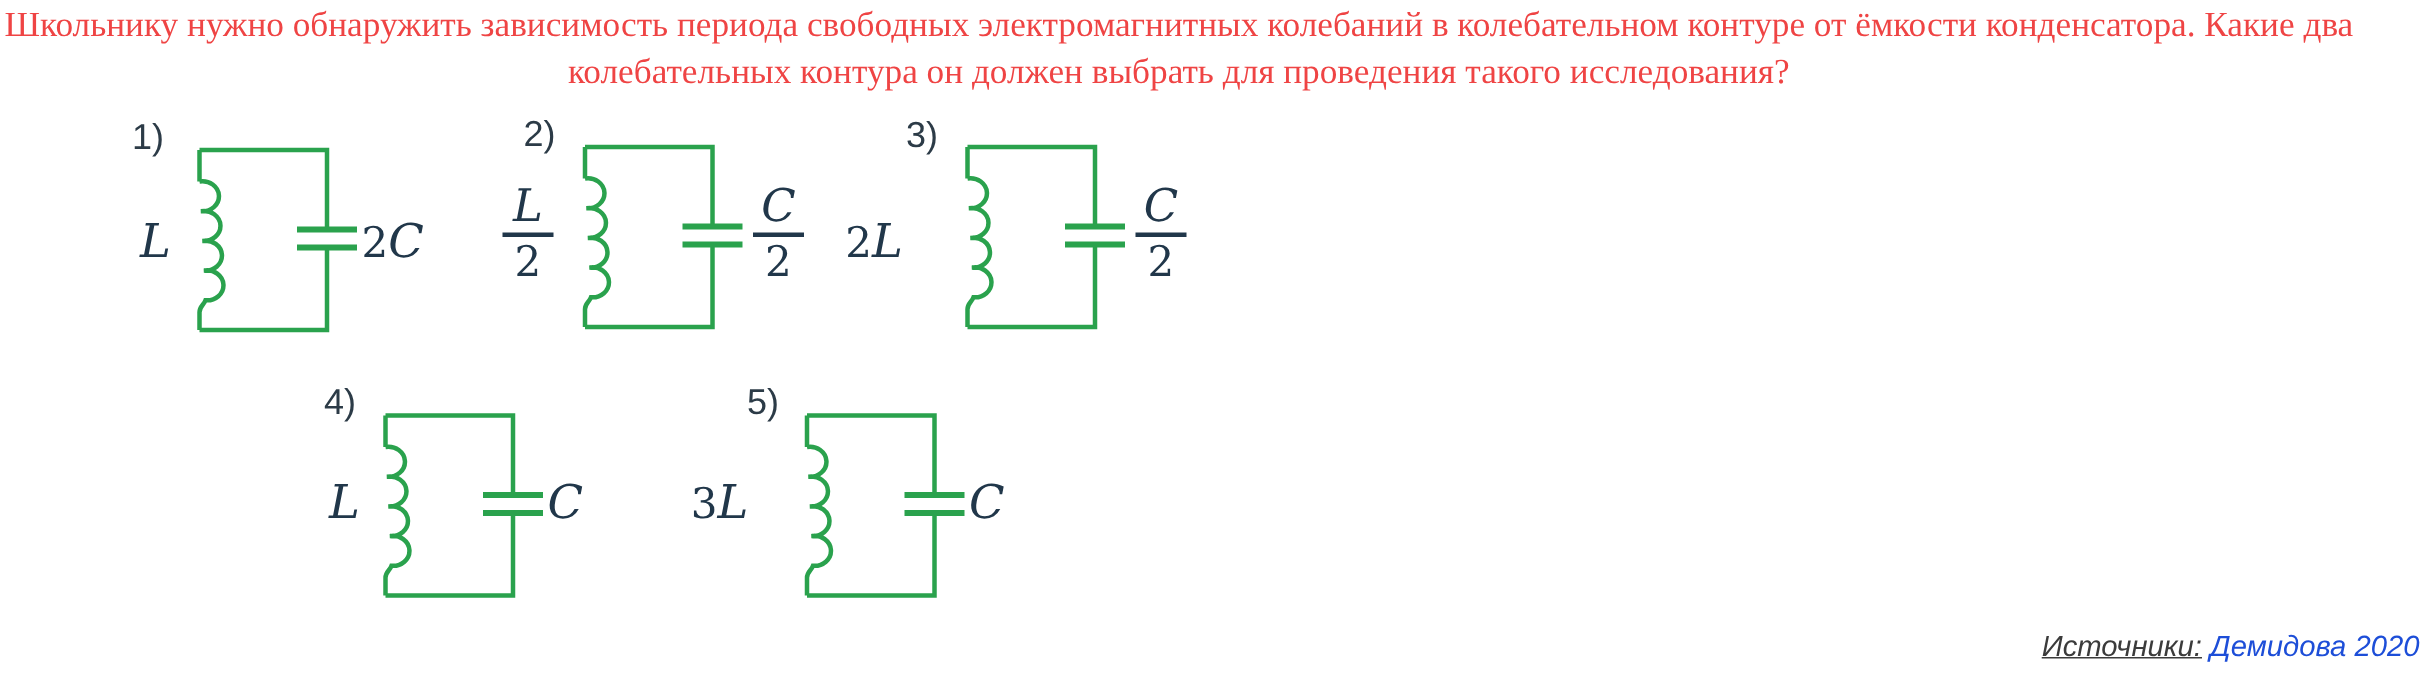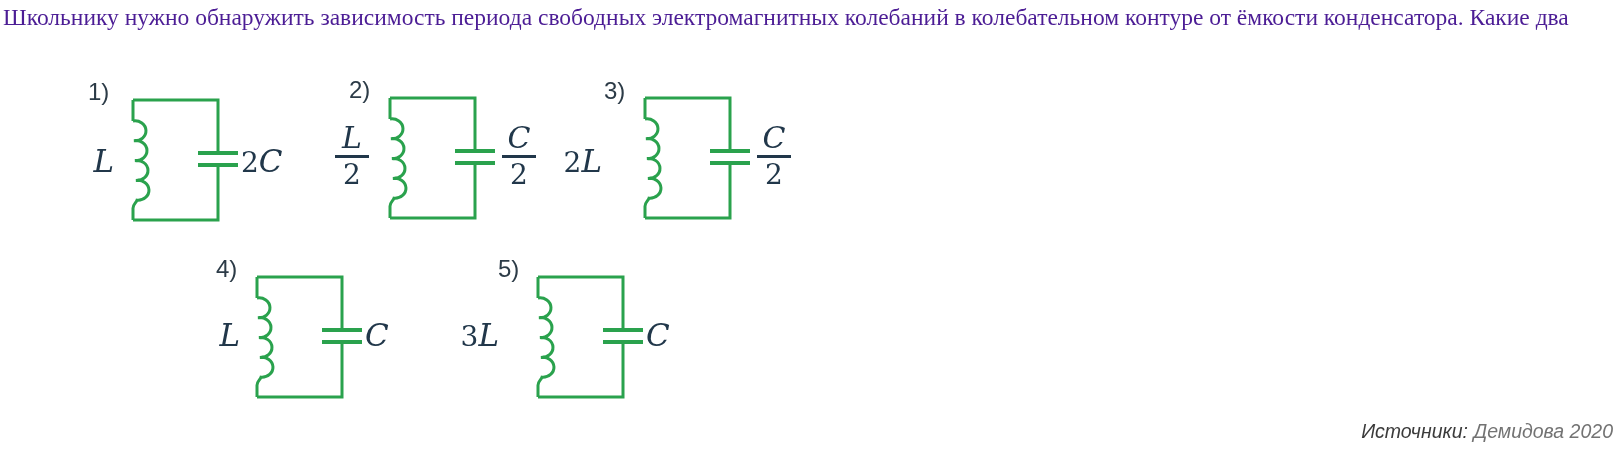--- a/index.html
+++ b/index.html
@@ -1,21 +1,21 @@
 <!DOCTYPE html>
 <html><head>
 <meta charset="utf-8">
 <style>
   html,body{margin:0;padding:0;}
   body{
     width:1616px;height:456px;position:relative;background:#ffffff;
     overflow:hidden;font-family:"Liberation Serif",serif;
   }
   
-  .question{position:absolute;left:3px;top:2px;color:#4c1d95;text-align:center;}
+  .question{position:absolute;left:3px;top:2px;color:#ef4444;text-align:center;}
   .qline{white-space:nowrap;font-size:23.5px;line-height:31px;}
   
   .cnum{
     position:absolute;font-family:"Liberation Sans",sans-serif;
     font-size:24px;color:#2c3b47;line-height:26px;
   }
   
   .circ{position:absolute;stroke:#2aa24d;}
   
   .mlabel{
@@ -31,22 +31,22 @@
     align-items:center;color:#21374a;font-family:"DejaVu Serif",serif;
   }
   .fnum{font-style:italic;font-size:30px;line-height:32px;}
   .fbar{width:34px;height:3px;background:#21374a;margin:1px 0 2px 0;}
   .fden{font-style:normal;font-size:28px;line-height:30px;}
   
   .source{
     position:absolute;right:3px;top:419px;font-family:"Liberation Sans",sans-serif;
     font-style:italic;font-size:19.5px;line-height:24px;white-space:nowrap;
   }
-  .source .slabel{color:#3b3b3b;}
-  .source .svalue{color:#737373;margin-top:22px;}
+  .source .slabel{color:#3b3b3b;text-decoration:underline;}
+  .source .svalue{color:#1d4ed8;margin-top:22px;}
   .defs-holder{position:absolute;width:0;height:0;overflow:hidden;}
 </style>
 </head>
 <body>
 
 <div class="defs-holder">
   <svg width="0" height="0">
     <defs>
       <g id="lc-shape">
 
@@ -60,20 +60,21 @@
                  c -1 3 -4 4 -4 8 V 125"></path>
 
         <path fill="none" stroke-width="4" d="M 75 58 H 115 M 75 70 H 115"></path>
       </g>
     </defs>
   </svg>
 </div>
 
 <div class="question">
   <div class="qline">Школьнику нужно обнаружить зависимость периода свободных электромагнитных колебаний в колебательном контуре от ёмкости конденсатора. Какие два</div>
+  <div class="qline">колебательных контура он должен выбрать для проведения такого исследования?</div>
 </div>
 
 <span class="cnum" style="left:88px;top:79px">1)</span>
 <svg class="circ" style="left:123px;top:95px" width="150" height="130" viewBox="0 0 150 130">
     <use href="#lc-shape"></use>
   </svg>
 <span class="mlabel r" style="left:40px;top:142px;width:74px"><span class="coef"></span><span class="sym">L</span></span>
 <span class="mlabel" style="left:241px;top:142px"><span class="coef">2</span><span class="sym">C</span></span>
 
 <span class="cnum" style="left:349px;top:77px">2)</span>

